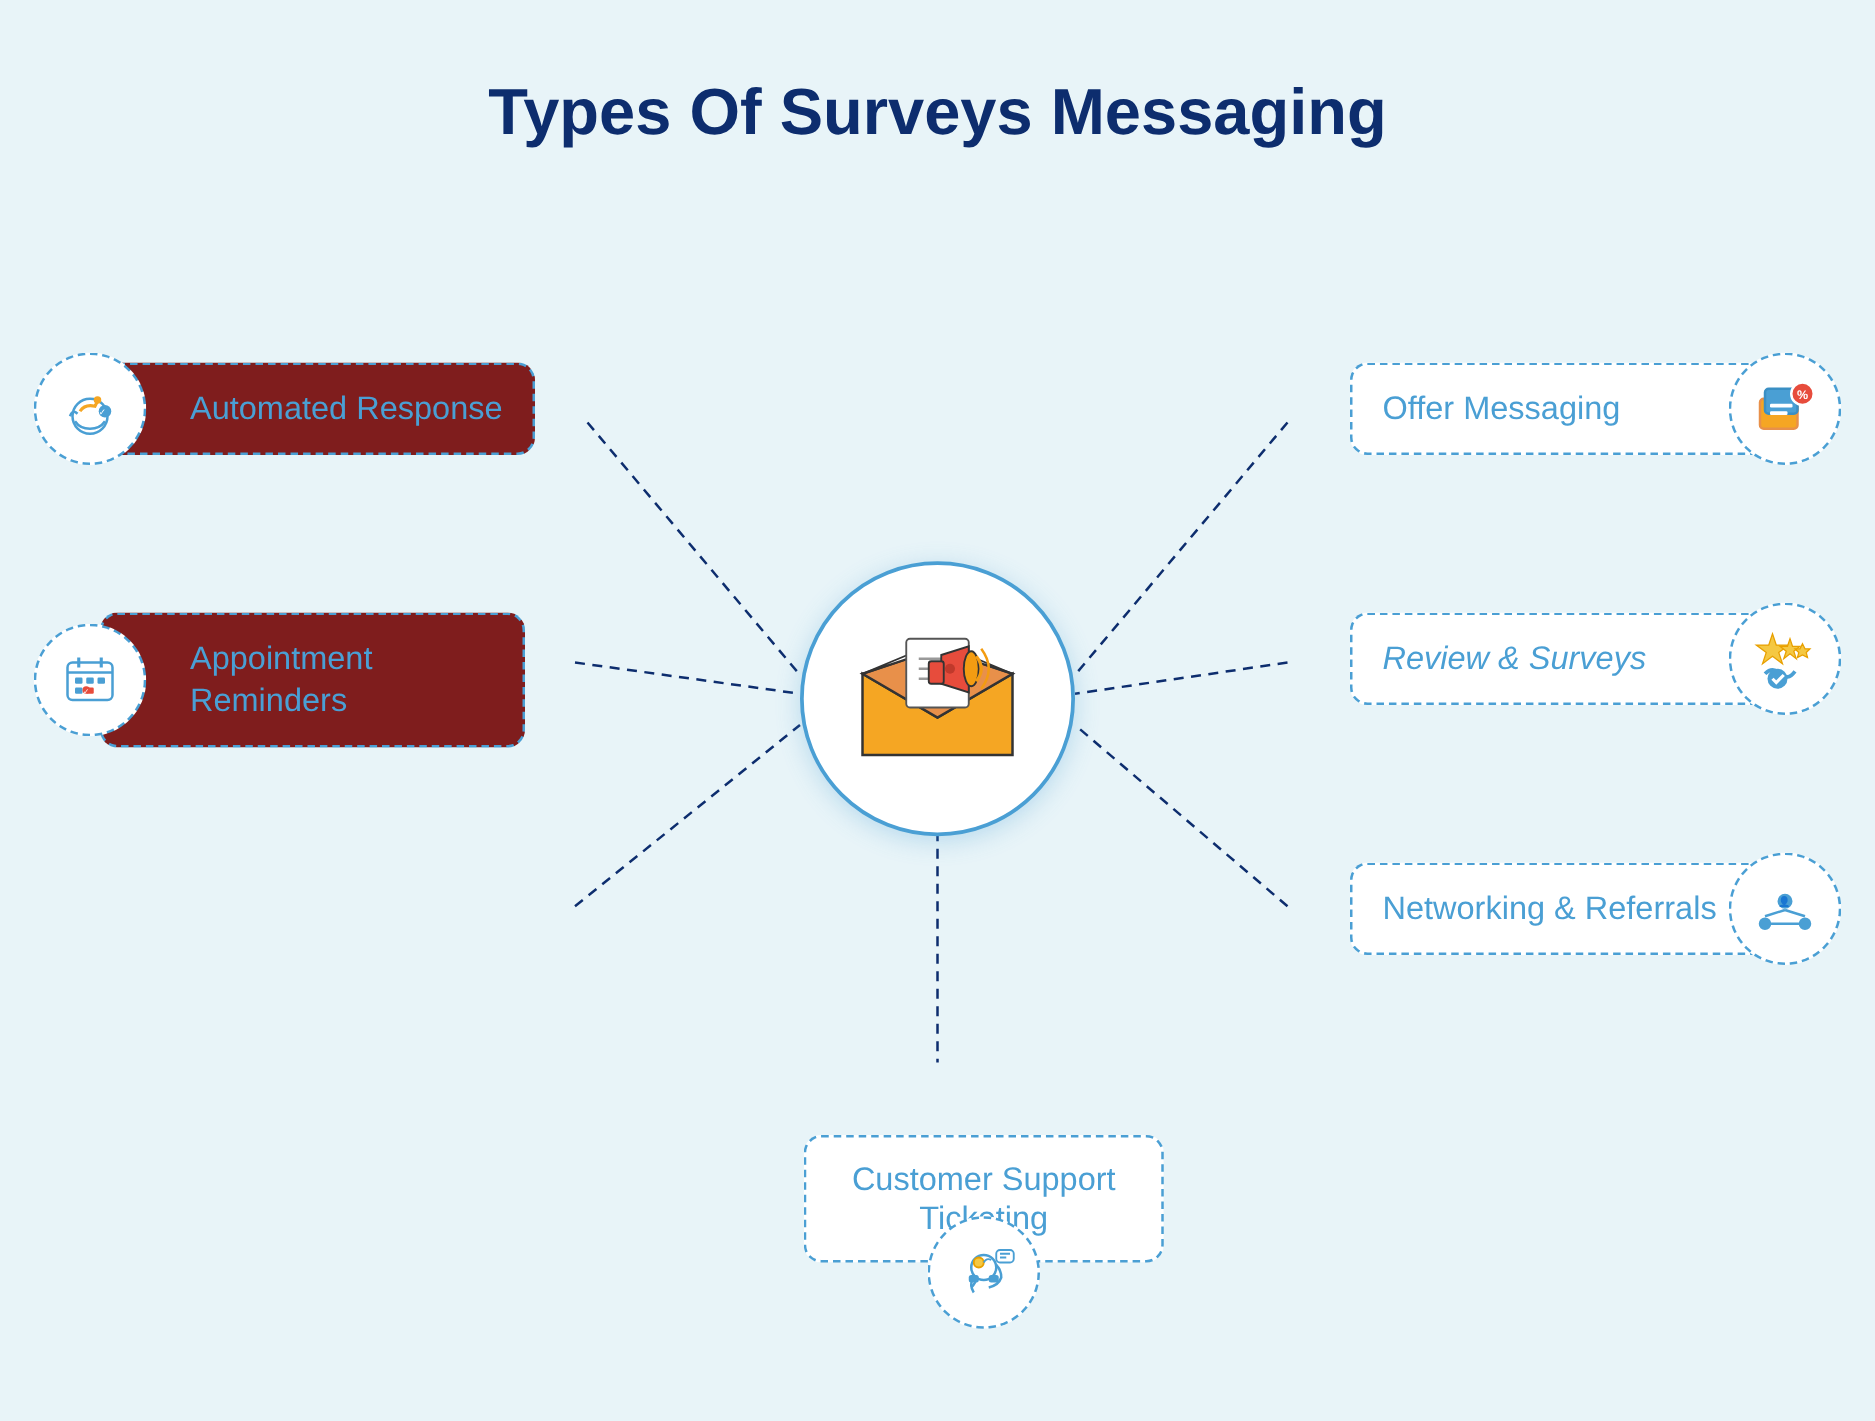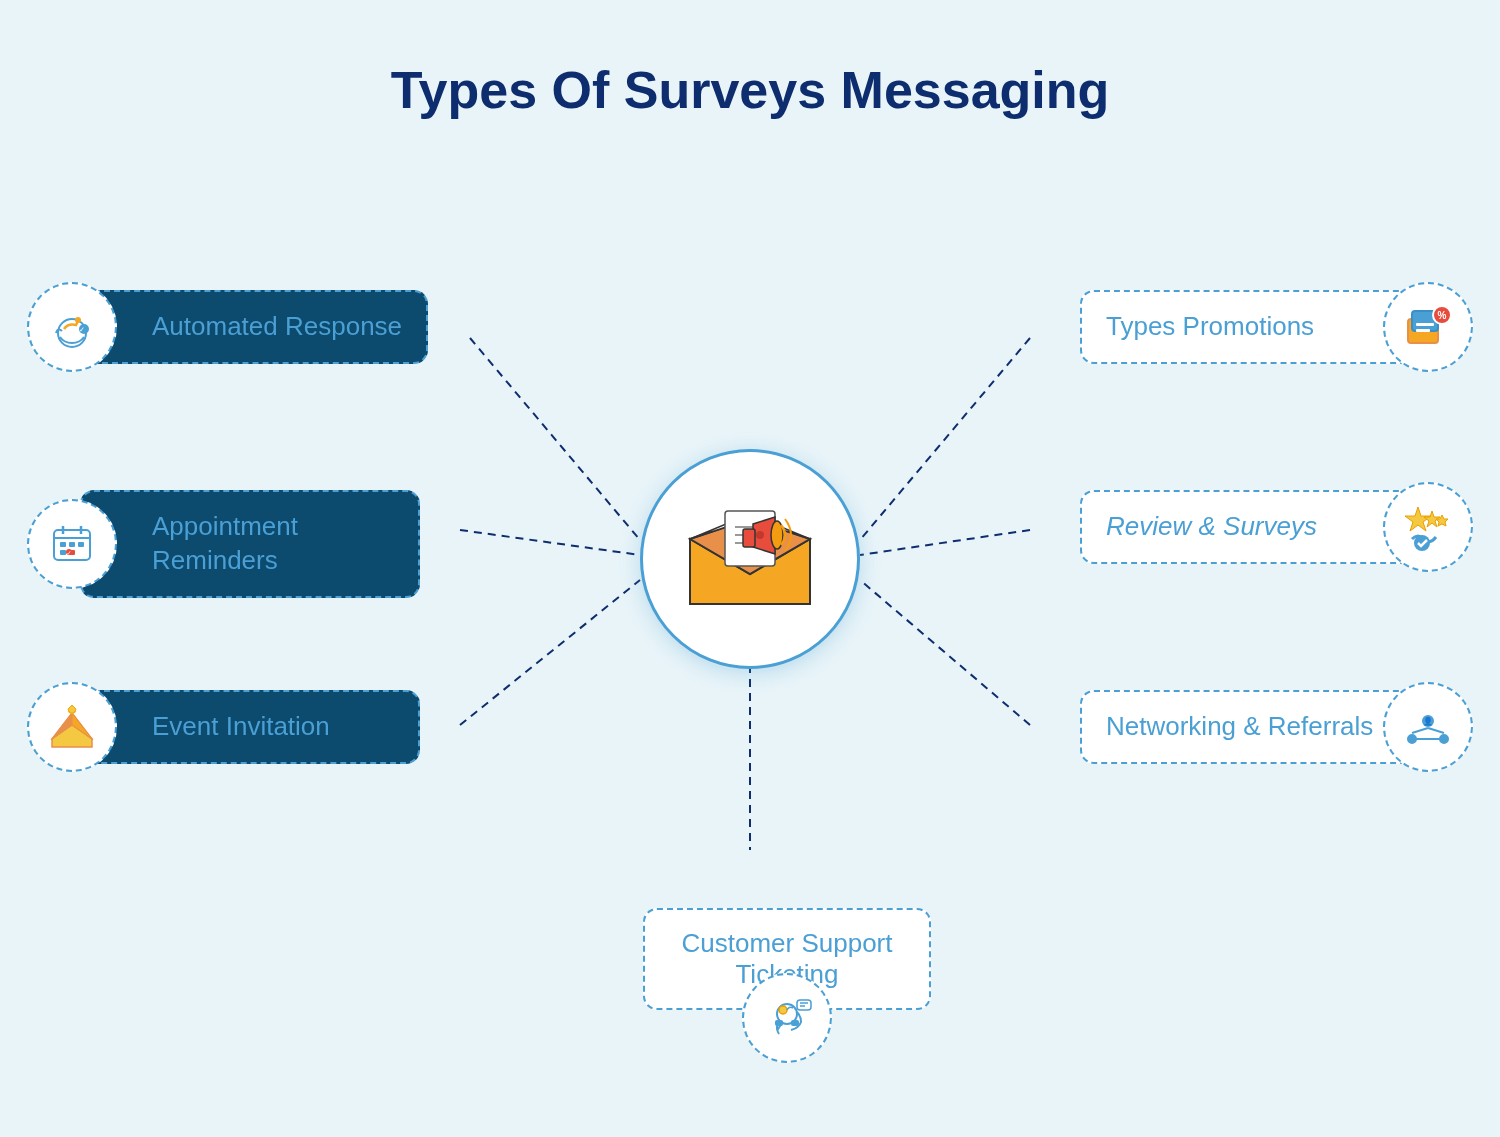--- a/index.html
+++ b/index.html
@@ -55,21 +55,21 @@
       width: 100%;
       height: 100%;
       pointer-events: none;
       z-index: 1;
     }
 
     
     .left-box {
       position: absolute;
       left: 30px;
-      background: #0c4a6e;
+      background: #7f1d1d;
       border: 2.5px dashed #4a9fd4;
       border-radius: 14px;
       padding: 18px 24px 18px 70px;
       min-width: 340px;
       max-width: 380px;
       z-index: 5;
     }
 
     .left-box .box-text {
       font-size: 26px;
@@ -259,46 +259,33 @@
         <rect x="30" y="22" width="6" height="5" rx="1" fill="#4a9fd4"></rect>
         <rect x="12" y="30" width="6" height="5" rx="1" fill="#4a9fd4"></rect>
         <rect x="21" y="30" width="6" height="5" rx="1" fill="#e74c3c"></rect>
         <circle cx="21" cy="32" r="3" fill="#e74c3c"></circle>
         <text x="21" y="35" font-size="6" fill="white" text-anchor="middle">✓</text>
       </svg>
     </div>
     <div class="box-text">Appointment<br>Reminders</div>
   </div>
 
-  <div class="left-box" id="box-event" style="top:530px;">
-    <div class="box-icon">
-      <svg width="48" height="48" viewBox="0 0 48 48">
-        <polygon points="4,36 24,10 44,36" fill="#f5a623" stroke="#e8904a" stroke-width="1.5"></polygon>
-        <polygon points="4,36 24,22 44,36 44,44 4,44" fill="#f5c842" stroke="#e8904a" stroke-width="1.5"></polygon>
-        <polygon points="4,36 24,22 24,10" fill="#e8904a" stroke="#e8904a" stroke-width="1"></polygon>
-        <polygon points="44,36 24,22 24,10" fill="#f5a623" stroke="#e8904a" stroke-width="1"></polygon>
-        <path d="M24,10 L24,6 M20,8 L24,10 L28,8" stroke="#f5c842" stroke-width="2" fill="none"></path>
-        <polygon points="20,6 24,2 28,6 26,10 22,10" fill="#f5c842" stroke="#f0a500" stroke-width="1"></polygon>
-      </svg>
-    </div>
-    <div class="box-text">Event Invitation</div>
-  </div>
 
   <div class="right-box" id="box-promotions" style="top:130px;">
     <div class="box-icon">
       <svg width="48" height="48" viewBox="0 0 48 48">
         <rect x="4" y="16" width="30" height="24" rx="3" fill="#f5a623" stroke="#e8904a" stroke-width="2"></rect>
         <rect x="8" y="8" width="26" height="20" rx="3" fill="#4a9fd4" stroke="#3a8fc4" stroke-width="2"></rect>
         <circle cx="38" cy="12" r="9" fill="#e74c3c" stroke="white" stroke-width="2"></circle>
         <text x="38" y="16" font-size="10" fill="white" text-anchor="middle" font-weight="bold">%</text>
         <rect x="12" y="20" width="18" height="3" rx="1" fill="white"></rect>
         <rect x="12" y="26" width="14" height="3" rx="1" fill="white"></rect>
       </svg>
     </div>
-    <div class="box-text">Types Promotions</div>
+    <div class="box-text">Offer Messaging</div>
   </div>
 
   <div class="right-box" id="box-surveys" style="top:330px;font-style:italic;">
     <div class="box-icon">
       <svg width="52" height="52" viewBox="0 0 52 52">
         <polygon points="16,6 19,15 29,15 21,21 24,30 16,24 8,30 11,21 3,15 13,15" fill="#f5c842" stroke="#e8a000" stroke-width="1"></polygon>
         <polygon points="30,10 32,16 38,16 33,20 35,26 30,22 25,26 27,20 22,16 28,16" fill="#f5c842" stroke="#e8a000" stroke-width="1"></polygon>
         <polygon points="40,14 42,18 46,18 43,21 44,25 40,23 36,25 37,21 34,18 38,18" fill="#f5c842" stroke="#e8a000" stroke-width="1"></polygon>
         <path d="M10,38 Q16,32 22,38 Q28,44 34,36" stroke="#4a9fd4" stroke-width="3" fill="none"></path>
         <circle cx="20" cy="42" r="8" fill="#4a9fd4"></circle>

